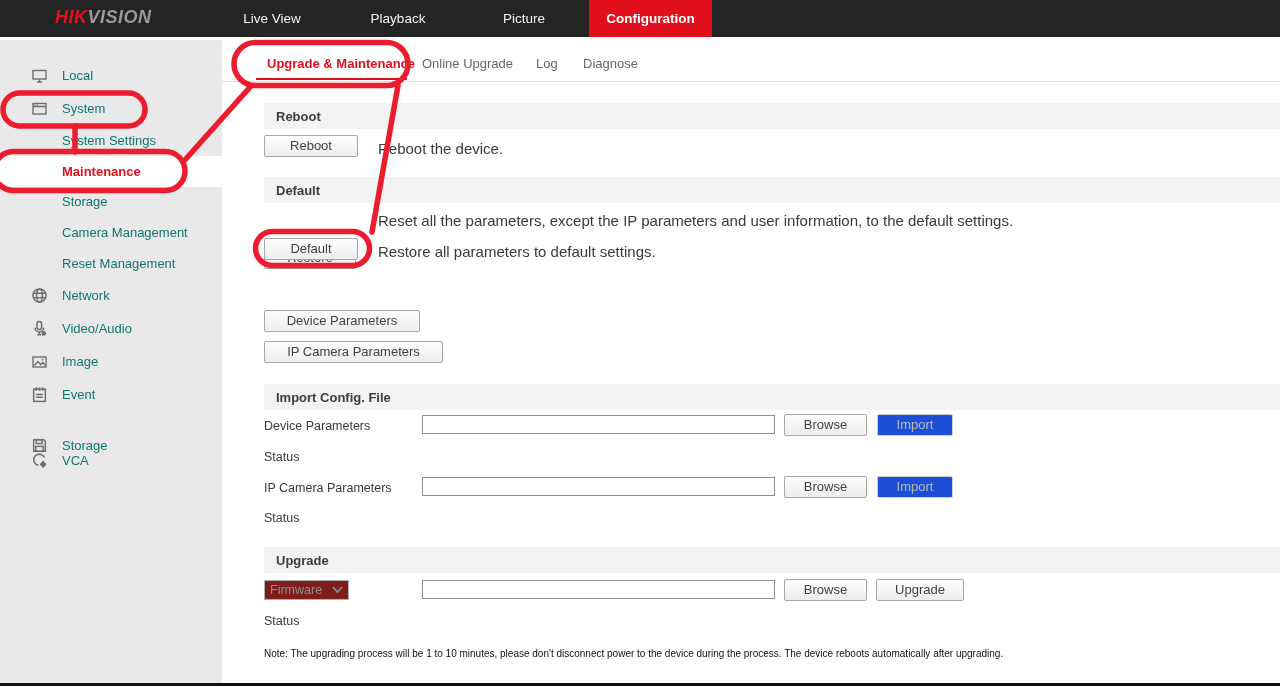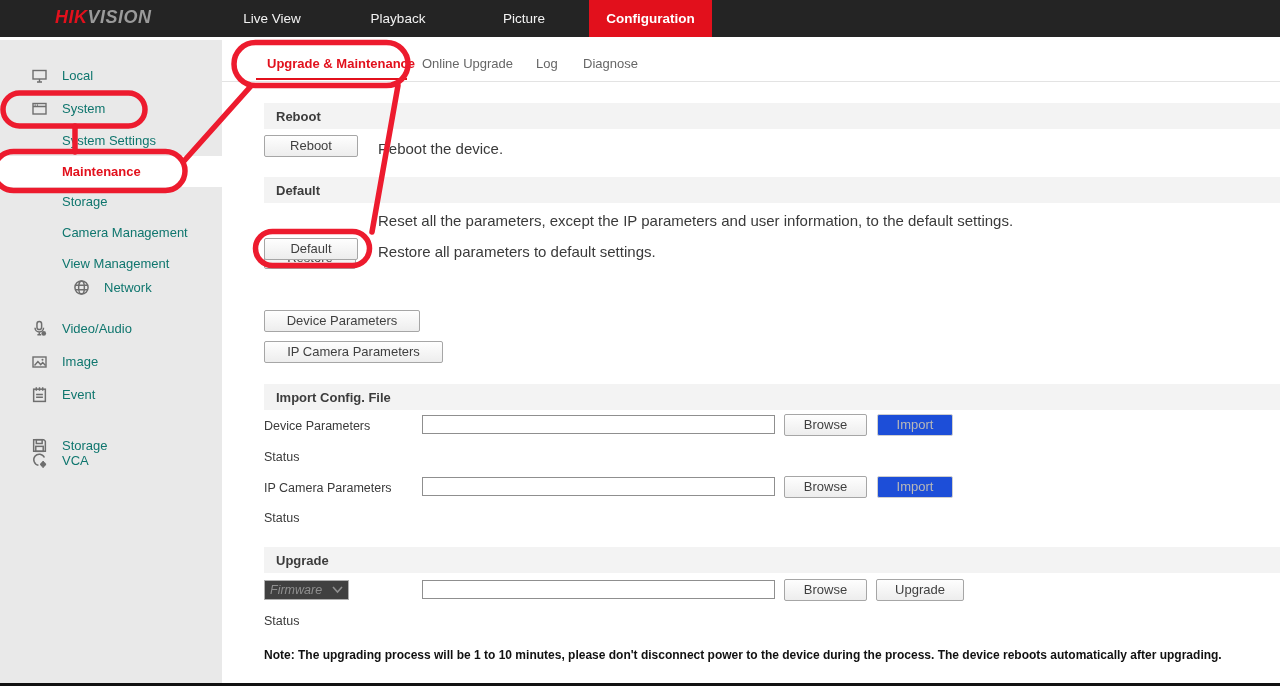--- a/index.html
+++ b/index.html
@@ -30,23 +30,23 @@
        padding-left:12px;box-sizing:border-box;font-size:13px;font-weight:bold;color:#3c3c3c;}
   .btn{position:absolute;height:22px;box-sizing:border-box;border:1px solid #a6a6a6;border-radius:2px;
        background:linear-gradient(#fefefe,#ededed);font-size:13px;color:#3f3f3f;text-align:center;
        line-height:20px;cursor:pointer;padding:0;}
   .btn.disabled{border-color:#cfcfcf;color:#b8b8b8;background:#1d4ed8;cursor:default;}
   .lbl{position:absolute;left:264px;font-size:12.5px;color:#3a3a3a;}
   .desc{position:absolute;left:378px;font-size:15px;color:#3a3a3a;}
   .inp{position:absolute;left:422px;width:353px;height:19px;box-sizing:border-box;border:1px solid #8f8f8f;
        background:#fff;font-size:12px;font-family:"Liberation Sans",sans-serif;padding:0 3px;}
   .select{position:absolute;left:264px;top:580px;width:85px;height:20px;box-sizing:border-box;
-          border:1px solid #b0b0b0;background:#404040;color:#8f8f8f;font-size:12.5px;display:flex;
-          align-items:center;justify-content:space-between;padding:0 5px;cursor:pointer;font-style:italic;}
-  .note{position:absolute;left:264px;top:648px;right:20px;font-size:12px;font-weight:bold;color:#111;}
+          border:1px solid #b0b0b0;background:#7f1d1d;color:#8f8f8f;font-size:12.5px;display:flex;
+          align-items:center;justify-content:space-between;padding:0 5px;cursor:pointer;}
+  .note{position:absolute;left:264px;top:648px;right:20px;font-size:10px;font-weight:normal;color:#111;}
   .bottom-edge{position:absolute;left:0;bottom:0;width:1280px;height:3px;background:#111;}
   
   .annotation{position:absolute;left:0;top:0;width:1280px;height:686px;pointer-events:none;z-index:50;}
 </style>
 </head>
 <body>
 
 <div class="page">
 
   <div class="topbar">
@@ -84,23 +84,23 @@
     <div class="side-row selected" style="top:116px;">
       <span class="lab">Maintenance</span>
     </div>
     <div class="side-row" style="top:146px;">
       <span class="lab">Storage</span>
     </div>
     <div class="side-row" style="top:177px;">
       <span class="lab">Camera Management</span>
     </div>
     <div class="side-row" style="top:208px;">
-      <span class="lab">View Management</span>
-    </div>
-    <div class="side-row" style="top:232px;margin-left:42px;">
+      <span class="lab">Reset Management</span>
+    </div>
+    <div class="side-row" style="top:240px;">
       <span class="icon">
         <svg width="17" height="17" viewBox="0 0 16 16">
             <circle cx="8" cy="8" r="6.2"></circle>
             <ellipse cx="8" cy="8" rx="2.7" ry="6.2"></ellipse>
             <path d="M2.4 5.8h11.2M2.4 10.2h11.2"></path>
           </svg>
       </span>
         <span class="lab">Network</span>
     </div>
     <div class="side-row" style="top:273px;">

